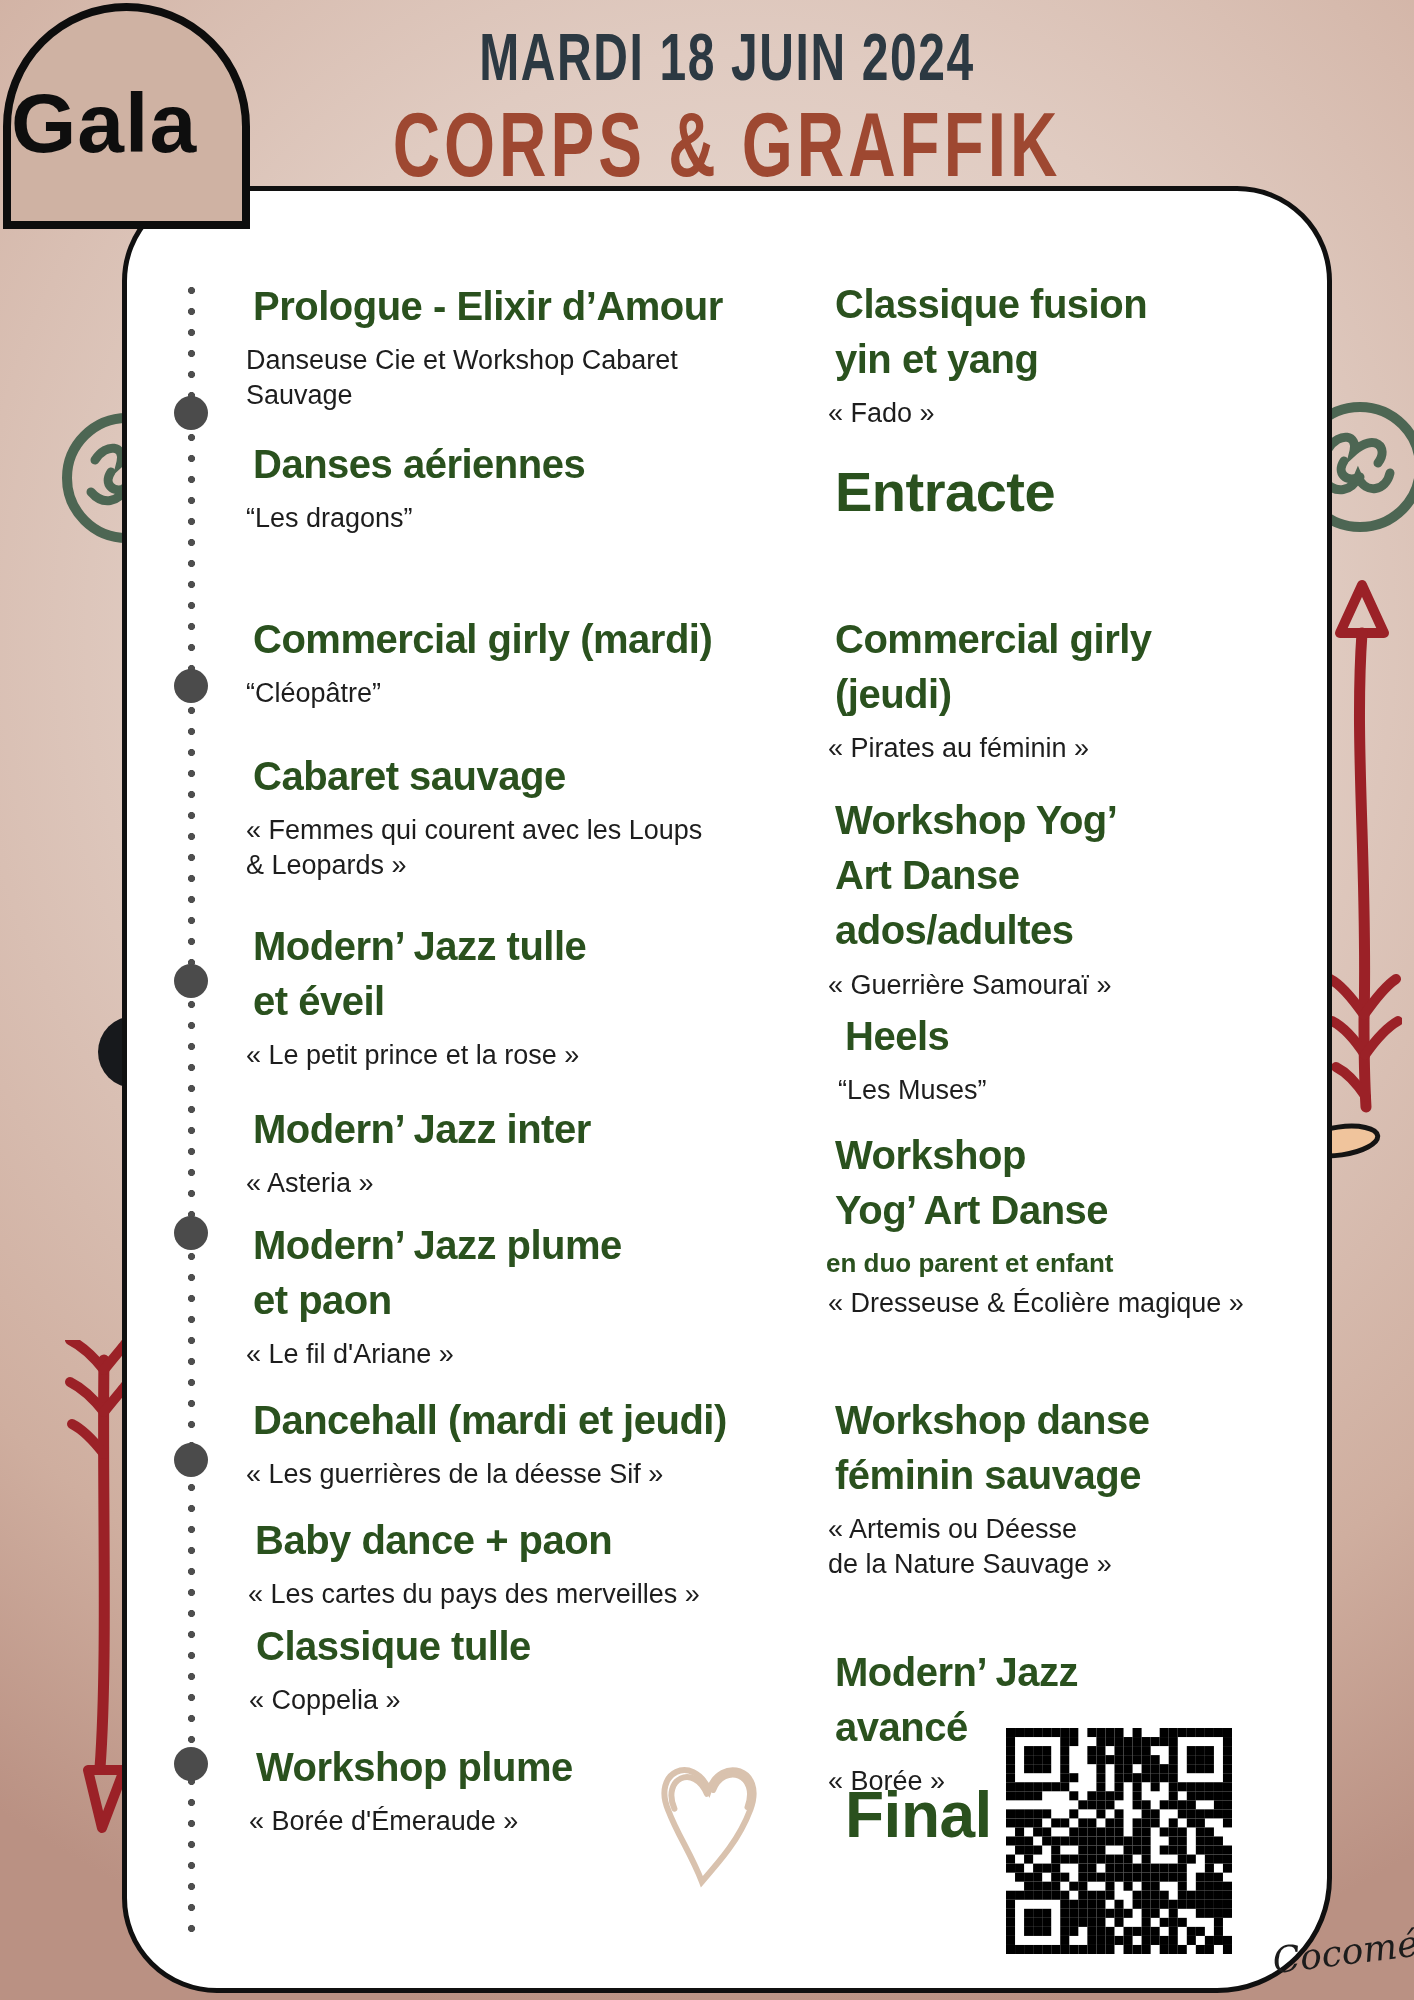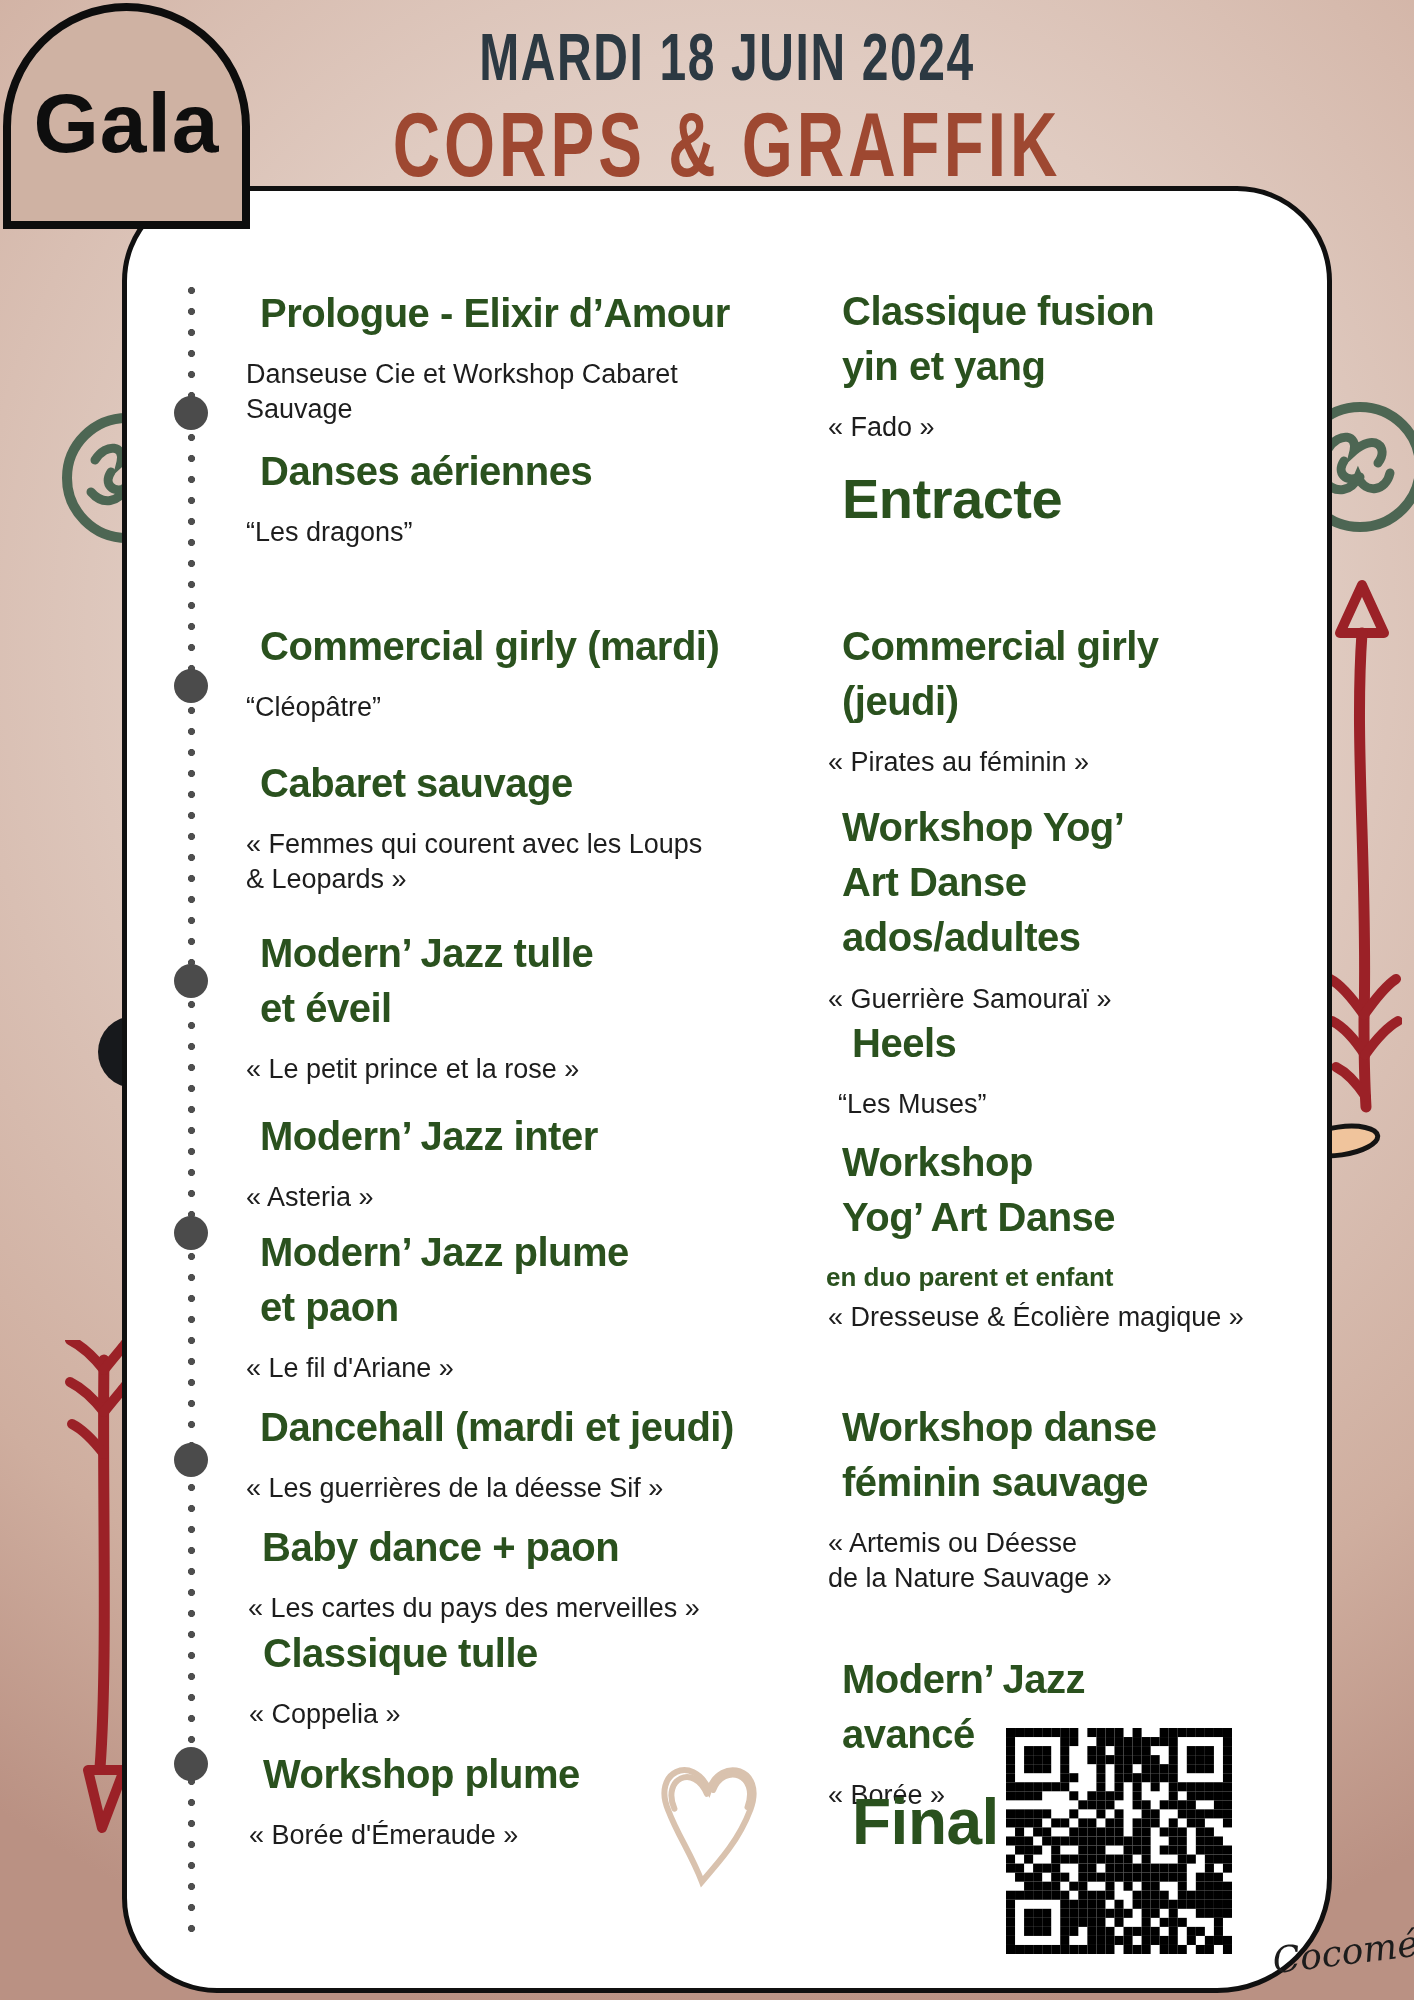--- a/index.html
+++ b/index.html
@@ -13,30 +13,30 @@
     background:#ffffff;border:5px solid #101010;border-radius:95px 95px 115px 95px;z-index:1;}
   
   #header{position:absolute;left:122px;top:0;width:1210px;text-align:center;z-index:3;}
   .date{margin:0;padding-top:16px;font-weight:700;font-size:60px;letter-spacing:2px;color:#2c3942;
     transform:scaleX(.8) scaleY(1.12);transform-origin:50% 0;}
   .title{margin:0;padding-top:8px;font-weight:700;font-size:82px;letter-spacing:5px;color:#9e4831;
     transform:scaleX(.8) scaleY(1.1);transform-origin:50% 0;}
   
   #badge{position:absolute;left:3px;top:3px;width:247px;height:226px;box-sizing:border-box;
     background:#cfb2a3;border:8px solid #0d0d0d;border-radius:124px 124px 0 0;z-index:4;
-    display:flex;align-items:center;justify-content:center;}
+    display:flex;align-items:center;justify-content:flex-start;}
   #badge span{font-weight:700;font-size:84px;color:#0e0e0e;letter-spacing:1px;padding-top:14px;}
   
   #dotline{position:absolute;left:188px;top:287px;width:7px;height:1649px;z-index:2;
     background-image:radial-gradient(circle at 3.5px 3.5px, #4e4e4e 3.2px, rgba(0,0,0,0) 3.9px);
     background-size:7px 21px;background-repeat:repeat-y;}
   .node{position:absolute;left:174px;width:34px;height:34px;border-radius:50%;background:#4b4b4b;z-index:2;}
   
   .item{position:absolute;z-index:2;}
-  .t{margin:16px;font-weight:700;font-size:40px;line-height:1.38;letter-spacing:-0.5px;color:#2a511e;white-space:pre-line;}
+  .t{margin:9px;font-weight:700;font-size:40px;line-height:1.38;letter-spacing:-0.5px;color:#2a511e;white-space:pre-line;}
   .s{margin:6px 0 0 2px;font-weight:400;font-size:27px;line-height:1.3;color:#1d1d1d;white-space:pre-line;}
   .sb{margin:2px 0 0;font-weight:700;font-size:26px;line-height:1.25;color:#2a511e;}
   .big .t{font-size:56px;}
   .final .t{font-size:64px;}
   
   #qr{position:absolute;left:1006px;top:1728px;width:226px;height:226px;z-index:2;}
   #heart{position:absolute;left:646px;top:1750px;z-index:2;transform:rotate(2deg);}
   #sign{position:absolute;left:1272px;top:1930px;z-index:5;font-family:"DejaVu Serif",serif;font-style:italic;
     font-size:36px;color:#1c1c1c;transform:rotate(-7deg);white-space:nowrap;}
 </style>

